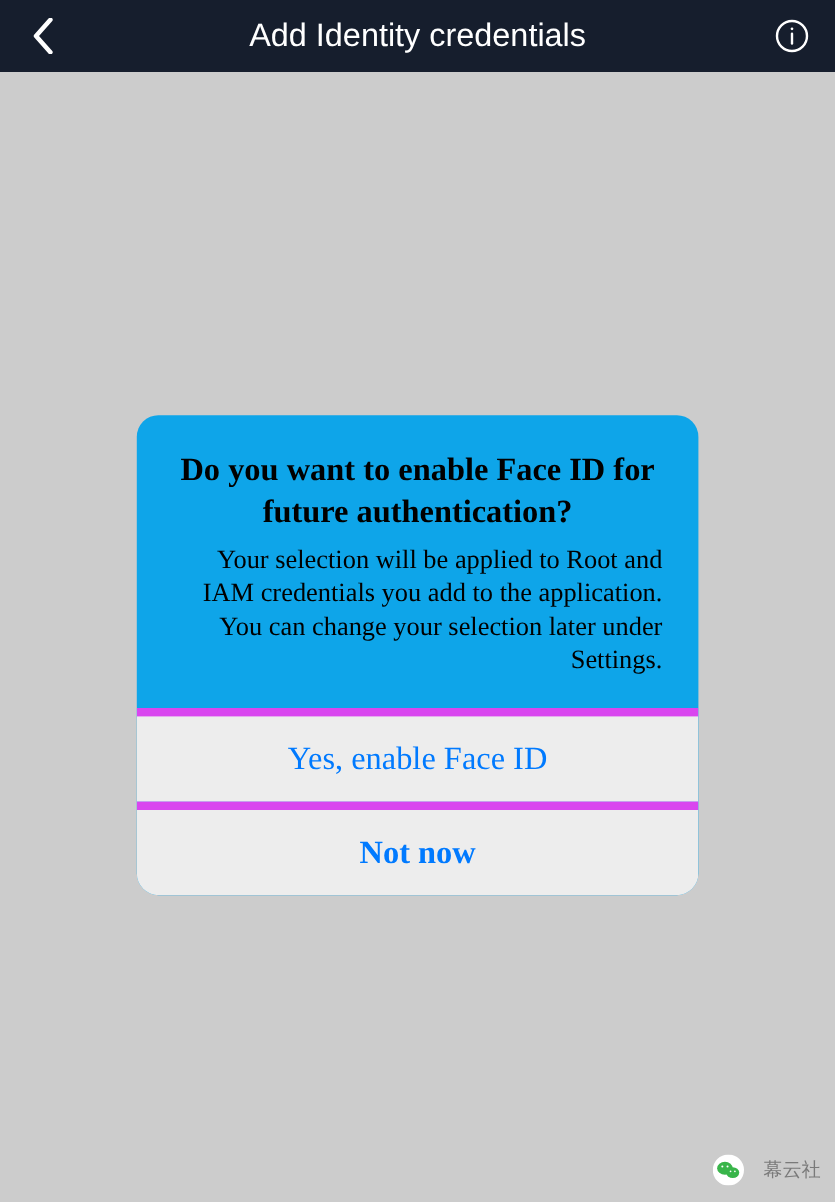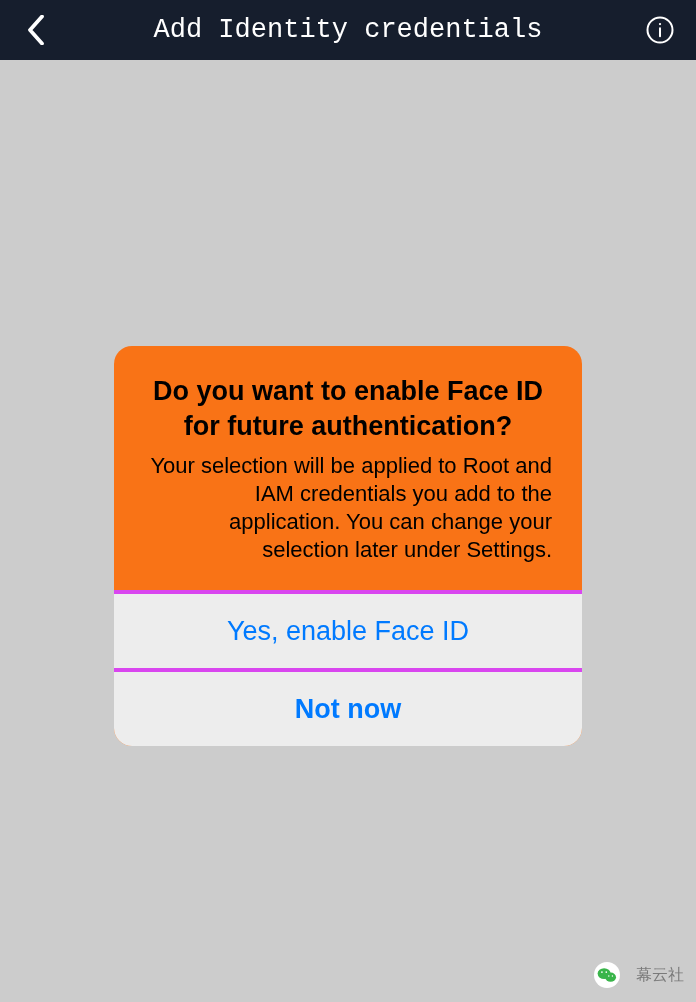--- a/index.html
+++ b/index.html
@@ -37,21 +37,20 @@
     }
     .header-title {
       color: #ffffff;
       font-size: 27px;
       font-weight: 400;
       position: absolute;
       left: 50%;
       top: 50%;
       transform: translate(-50%, -50%);
       white-space: nowrap;
-      font-family: Liberation Mono, monospace;
     }
     .info-btn {
       width: 40px;
       height: 40px;
       display: flex;
       align-items: center;
       justify-content: center;
       cursor: pointer;
     }
     .info-btn svg {
@@ -69,24 +68,25 @@
       top: 0;
       left: 0;
       width: 100%;
       height: 100%;
       display: flex;
       align-items: center;
       justify-content: center;
     }
     .alert-dialog {
       width: 468px;
-      background: #f97316;
+      background: #0ea5e9;
       border-radius: 18px;
       overflow: hidden;
       margin-top: 30px;
+      font-family: Liberation Serif, serif;
     }
     .alert-text {
       padding: 28px 30px 26px 30px;
       text-align: center;
     }
     .alert-title {
       font-size: 27px;
       font-weight: 600;
       color: #000;
       line-height: 1.3;
@@ -99,21 +99,21 @@
       line-height: 1.28;
       text-align: right;
     }
     .alert-actions {
       display: flex;
       flex-direction: column;
     }
     .alert-button {
       height: 78px;
       border: none;
-      border-top: 4px solid #d946ef;
+      border-top: 7px solid #d946ef;
       background: #ededed;
       color: #007aff;
       font-size: 27px;
       font-weight: 400;
       cursor: pointer;
       display: flex;
       align-items: center;
       justify-content: center;
       font-family: inherit;
     }

